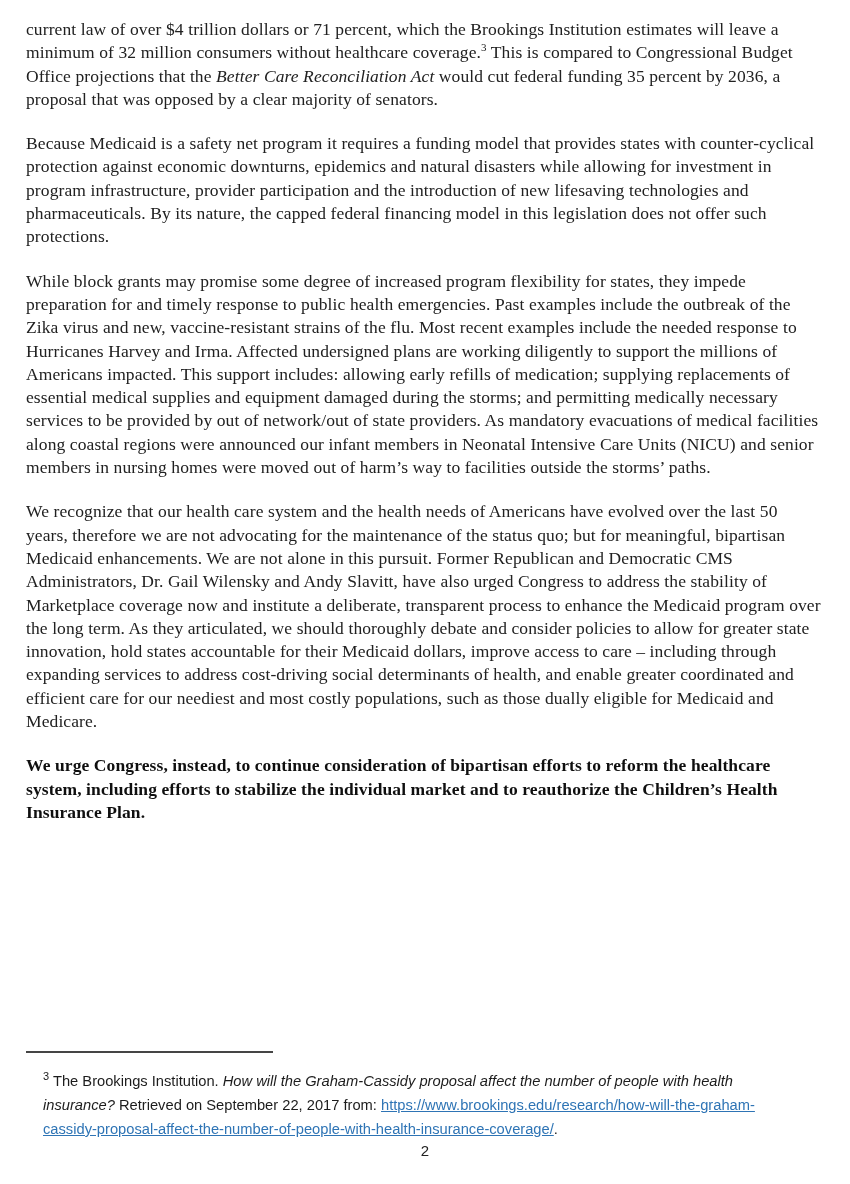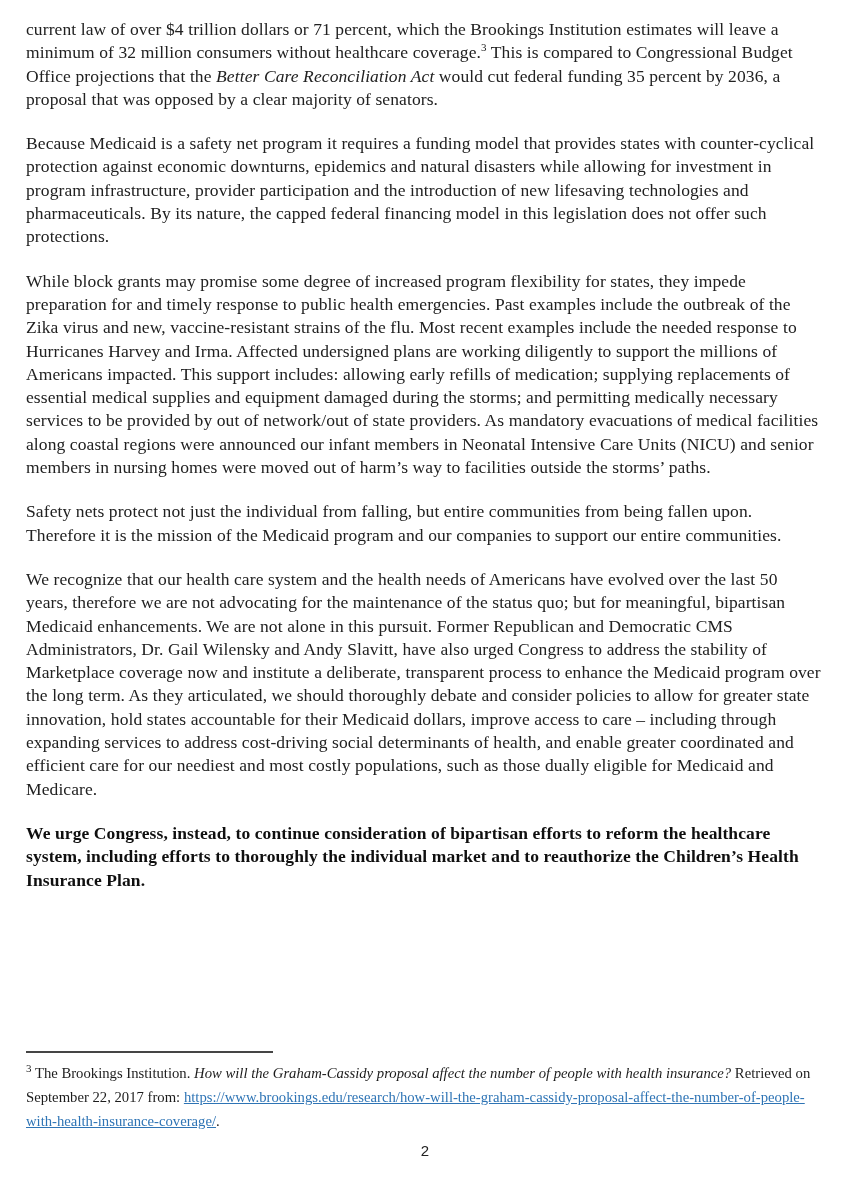--- a/index.html
+++ b/index.html
@@ -46,22 +46,22 @@
     left: 26px;
     width: 796px;
   }
   .footnote-rule {
     width: 247px;
     height: 0;
     border-top: 2px solid #454545;
     margin: 0 0 9px 0;
   }
   .footnote {
-    margin: 0;
-    font-family: Liberation Serif, serif;
+    margin: 17px;
+    font-family: Liberation Sans, sans-serif;
     font-size: 14.7px;
     line-height: 23.8px;
     color: #1c1c1c;
   }
   .footnote a {
     color: #2e74b5;
     text-decoration: underline;
     overflow-wrap: anywhere;
   }
   .page-number {
@@ -76,23 +76,22 @@
   }
 </style>
 </head>
 <body>
 
 <div class="page">
   <main class="letter-body">
       <p class="para"><span>current law of over $4 trillion dollars or 71 percent, which the Brookings Institution estimates will leave a minimum of 32 million consumers without healthcare coverage.</span><sup>3</sup><span> This is compared to Congressional Budget Office projections that the </span><i>Better Care Reconciliation Act</i><span> would cut federal funding 35 percent by 2036, a proposal that was opposed by a clear majority of senators.</span></p>
       <p class="para"><span>Because Medicaid is a safety net program it requires a funding model that provides states with counter-cyclical protection against economic downturns, epidemics and natural disasters while allowing for investment in program infrastructure, provider participation and the introduction of new lifesaving technologies and pharmaceuticals. By its nature, the capped federal financing model in this legislation does not offer such protections.</span></p>
       <p class="para"><span>While block grants may promise some degree of increased program flexibility for states, they impede preparation for and timely response to public health emergencies. Past examples include the outbreak of the Zika virus and new, vaccine-resistant strains of the flu. Most recent examples include the needed response to Hurricanes Harvey and Irma. Affected undersigned plans are working diligently to support the millions of Americans impacted. This support includes: allowing early refills of medication; supplying replacements of essential medical supplies and equipment damaged during the storms; and permitting medically necessary services to be provided by out of network/out of state providers. As mandatory evacuations of medical facilities along coastal regions were announced our infant members in Neonatal Intensive Care Units (NICU) and senior members in nursing homes were moved out of harm’s way to facilities outside the storms’ paths.</span></p>
-      <p class="para"><span>Safety nets protect not just the individual from falling, but entire communities from being fallen upon. Therefore it is the mission of the Medicaid program and our companies to support our entire communities.</span></p>
       <p class="para"><span>We recognize that our health care system and the health needs of Americans have evolved over the last 50 years, therefore we are not advocating for the maintenance of the status quo; but for meaningful, bipartisan Medicaid enhancements. We are not alone in this pursuit. Former Republican and Democratic CMS Administrators, Dr. Gail Wilensky and Andy Slavitt, have also urged Congress to address the stability of Marketplace coverage now and institute a deliberate, transparent process to enhance the Medicaid program over the long term. As they articulated, we should thoroughly debate and consider policies to allow for greater state innovation, hold states accountable for their Medicaid dollars, improve access to care – including through expanding services to address cost-driving social determinants of health, and enable greater coordinated and efficient care for our neediest and most costly populations, such as those dually eligible for Medicaid and Medicare.</span></p>
-      <p class="para bold"><span>We urge Congress, instead, to continue consideration of bipartisan efforts to reform the healthcare system, including efforts to thoroughly the individual market and to reauthorize the Children’s Health Insurance Plan.</span></p>
+      <p class="para bold"><span>We urge Congress, instead, to continue consideration of bipartisan efforts to reform the healthcare system, including efforts to stabilize the individual market and to reauthorize the Children’s Health Insurance Plan.</span></p>
     </main>
 
   <footer class="footnote-area">
     <div class="footnote-rule"></div>
     <p class="footnote"><sup>3</sup><span> The Brookings Institution. </span><i>How will the Graham-Cassidy proposal affect the number of people with health insurance?</i><span> Retrieved on September 22, 2017 from: </span><a href="#">https://www.brookings.edu/research/how-will-the-graham-cassidy-proposal-affect-the-number-of-people-with-health-insurance-coverage/</a><span>.</span></p>
   </footer>
 
   <div class="page-number">2</div>
 </div>
 

